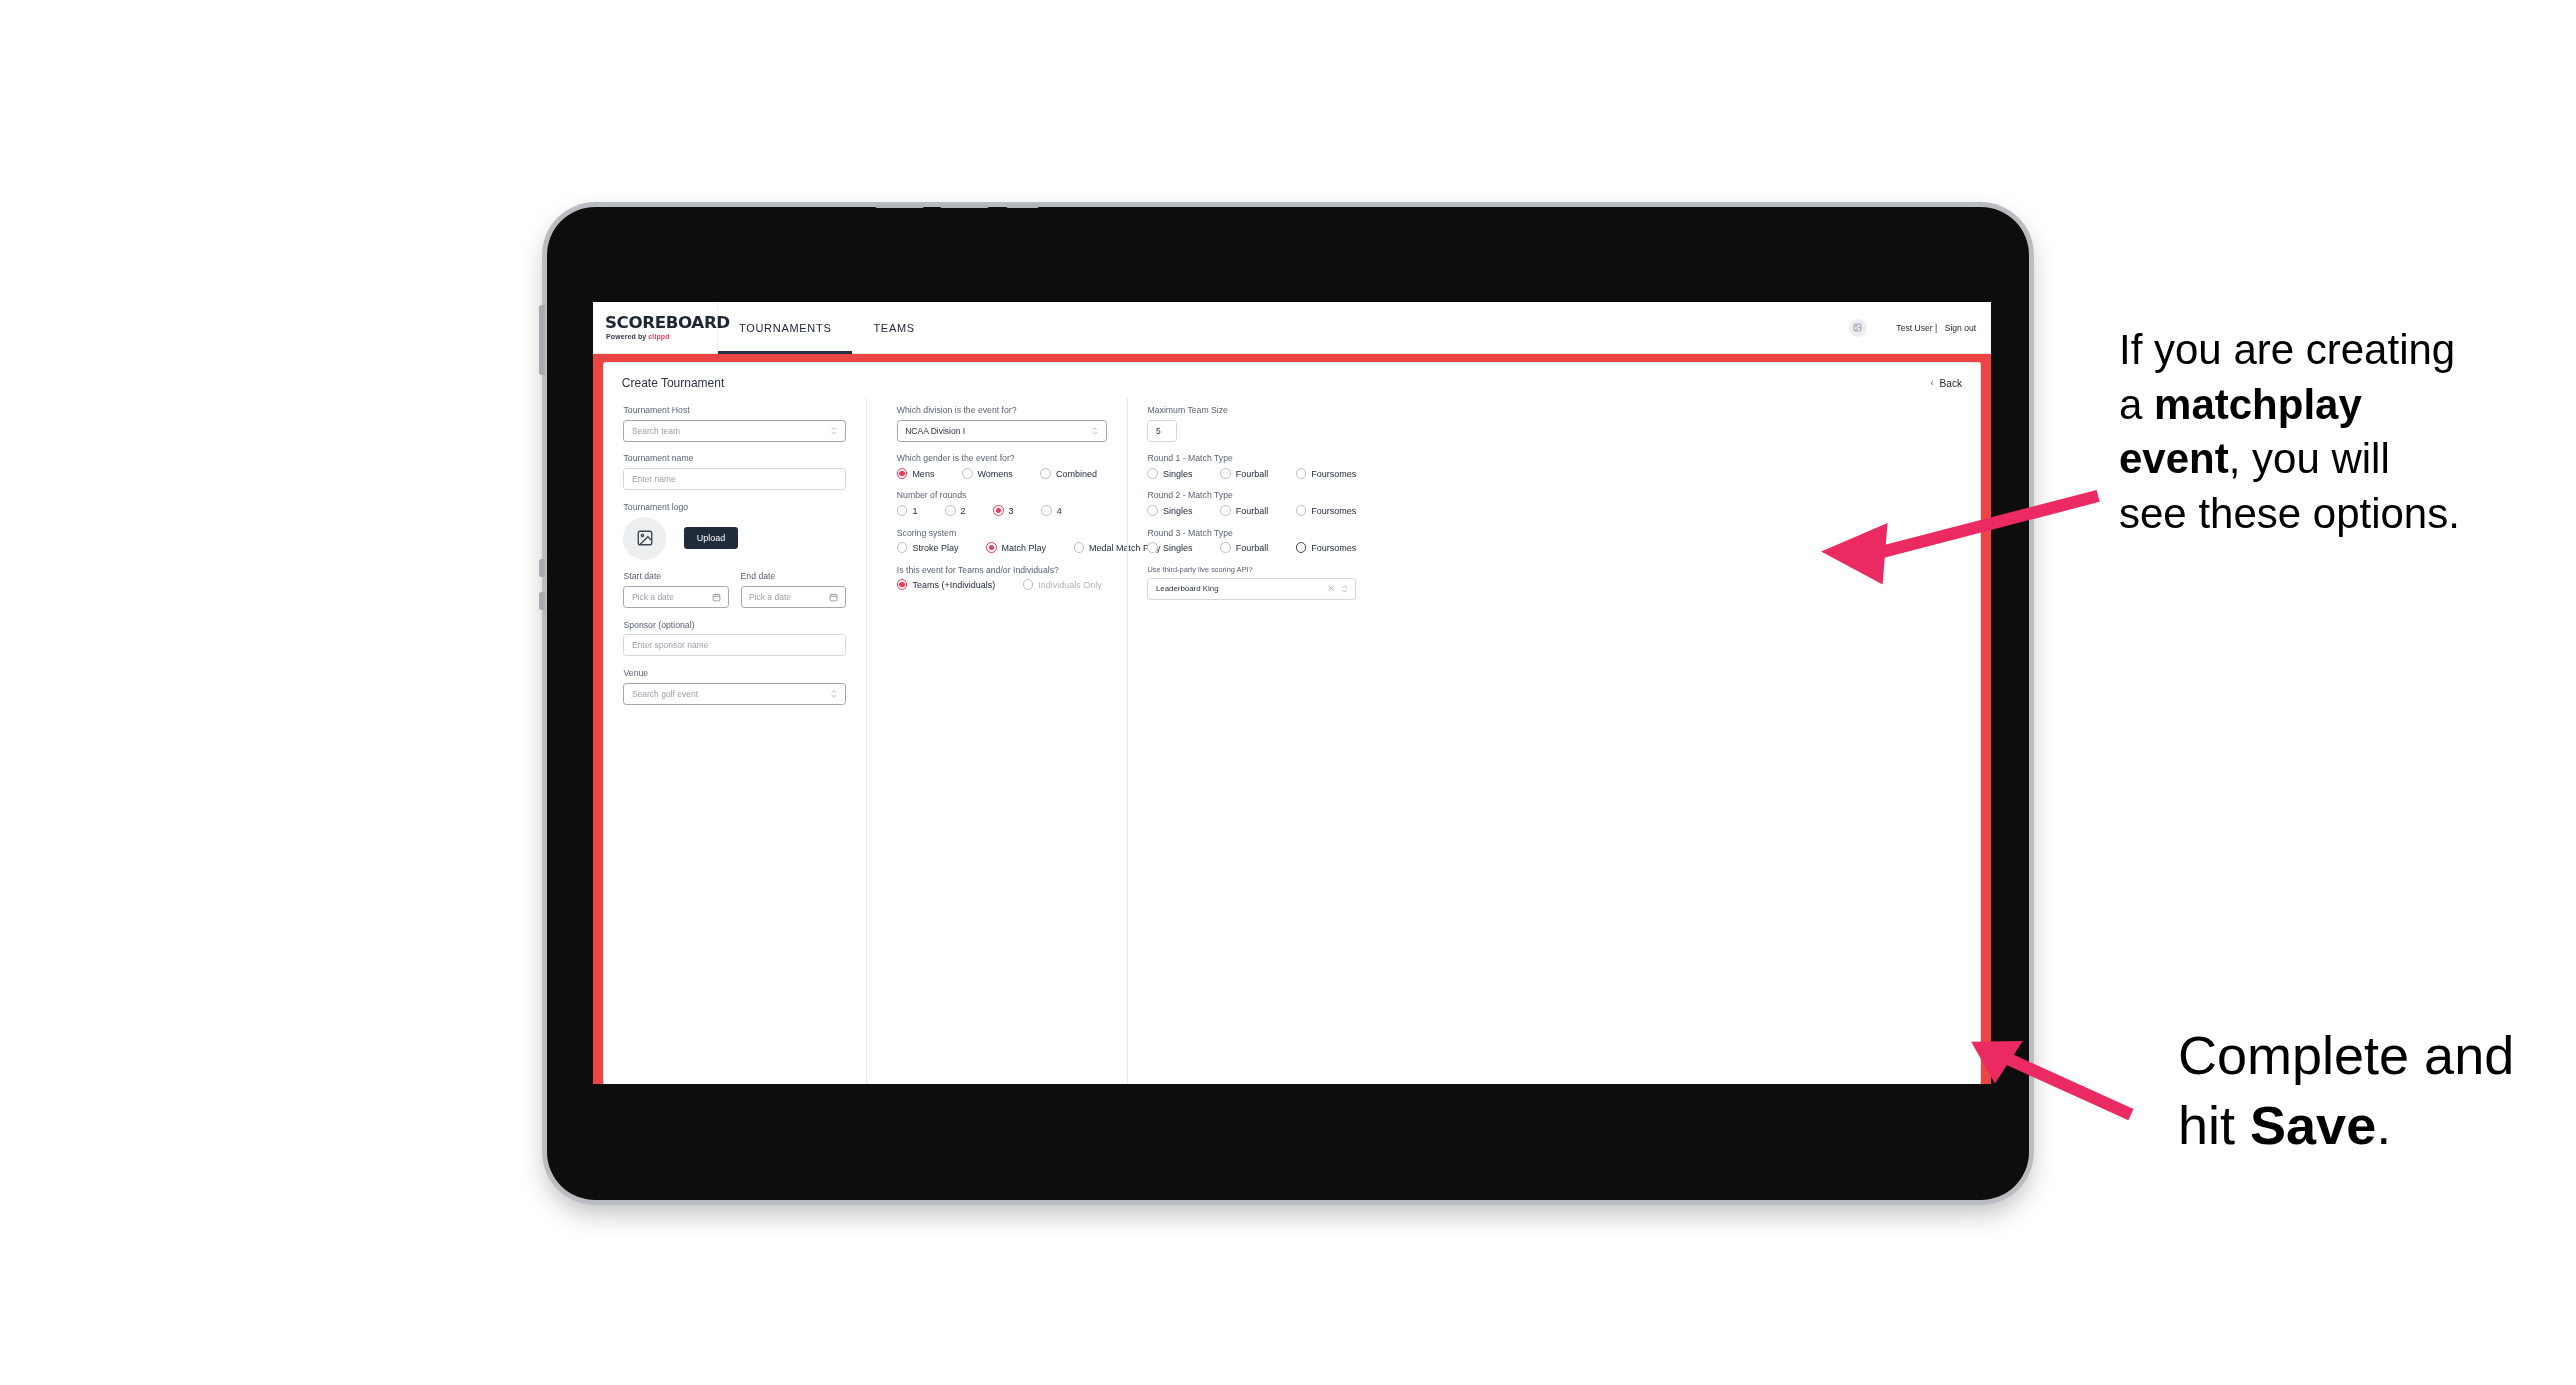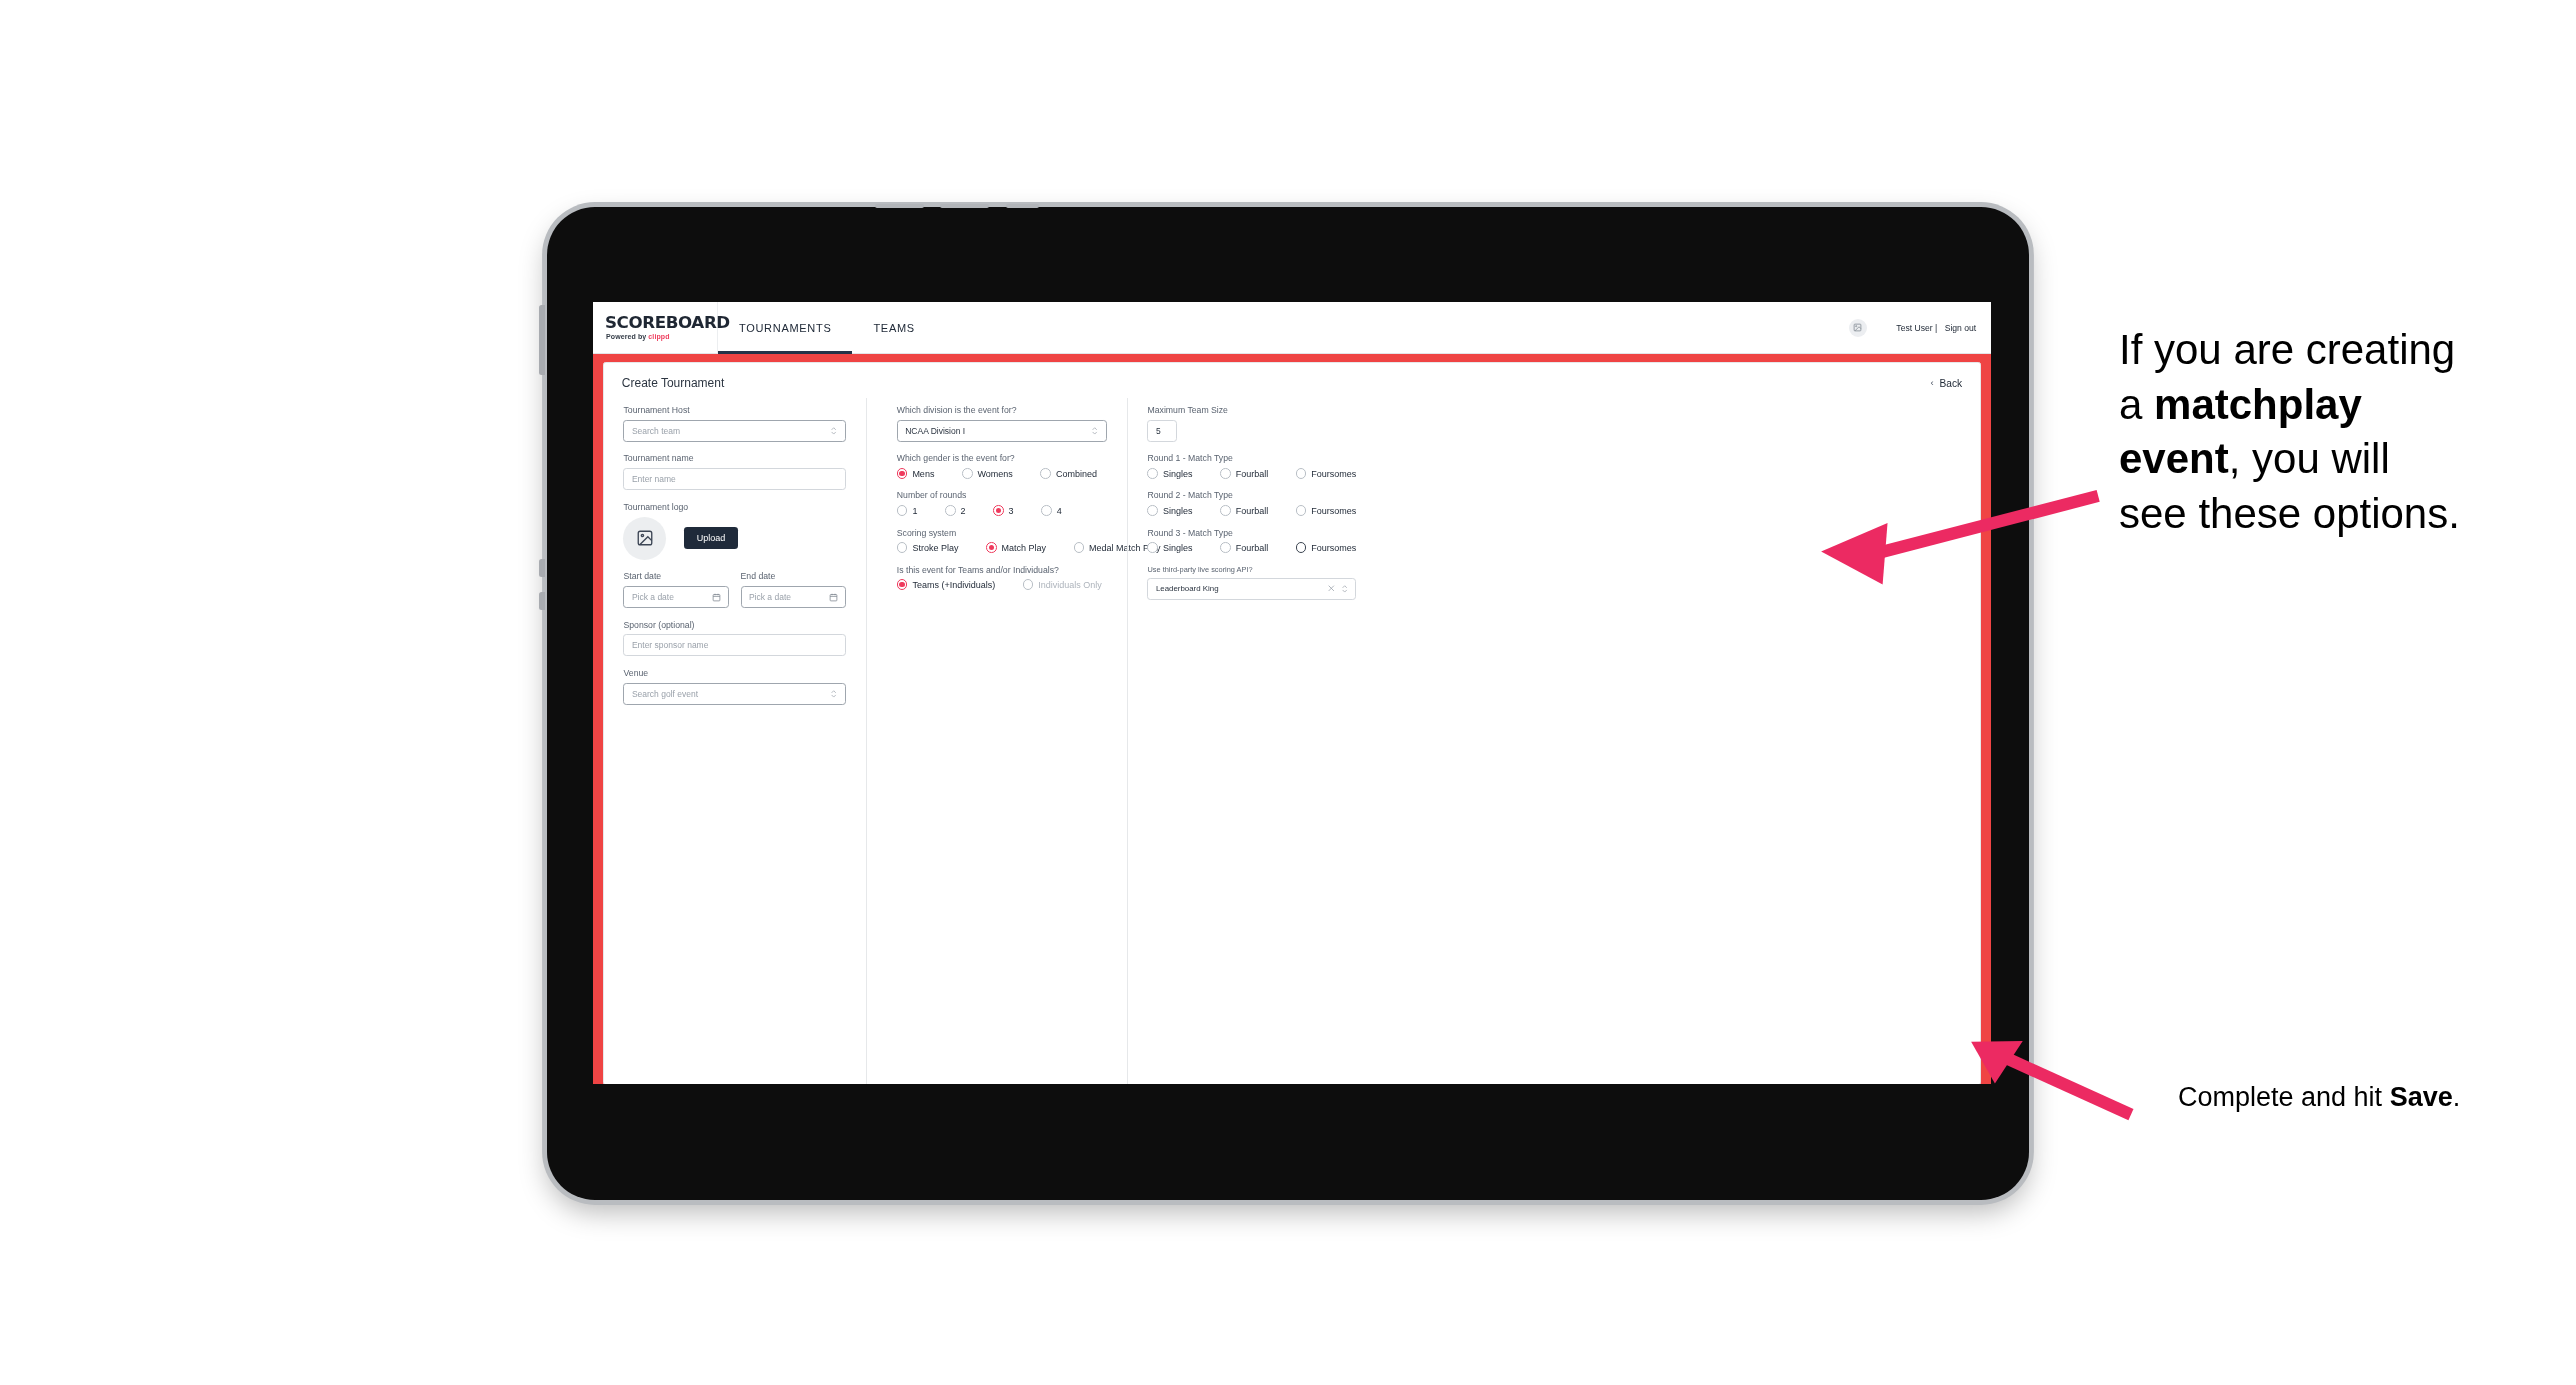--- a/index.html
+++ b/index.html
@@ -89,21 +89,21 @@
   
   #footer{height:43px;border-top:0.8px solid #e6e8ea;display:flex;align-items:center;
           justify-content:flex-end;padding-right:19.7px;gap:16.4px;background:#fff;}
   #cancel-btn{font-size:9.8px;color:#222b38;cursor:pointer;}
   #save-btn{background:#ef3a5d;color:#fff;font-size:9.4px;border-radius:4.1px;
             padding:5.7px 14px;cursor:pointer;}
 
   
   .anno{position:absolute;color:#000;line-height:1.30;}
   #anno1{left:2119px;top:287px;width:344px;font-size:42px;margin-top:36px;}
-  #anno2{left:2178px;top:1080px;width:377px;font-size:27px;}
+  #anno2{left:2178px;top:1020px;width:377px;font-size:54px;}
   .anno b{font-weight:bold;}
   #arrows{position:absolute;left:0;top:0;width:2576px;height:1386px;pointer-events:none;}
 </style>
 </head>
 <body>
 
 <div id="tablet">
   <div class="top-speaker" style="left:328px;width:49px;"></div>
   <div class="top-speaker" style="left:393px;width:49px;"></div>
   <div class="top-speaker" style="left:459px;width:33px;"></div>

